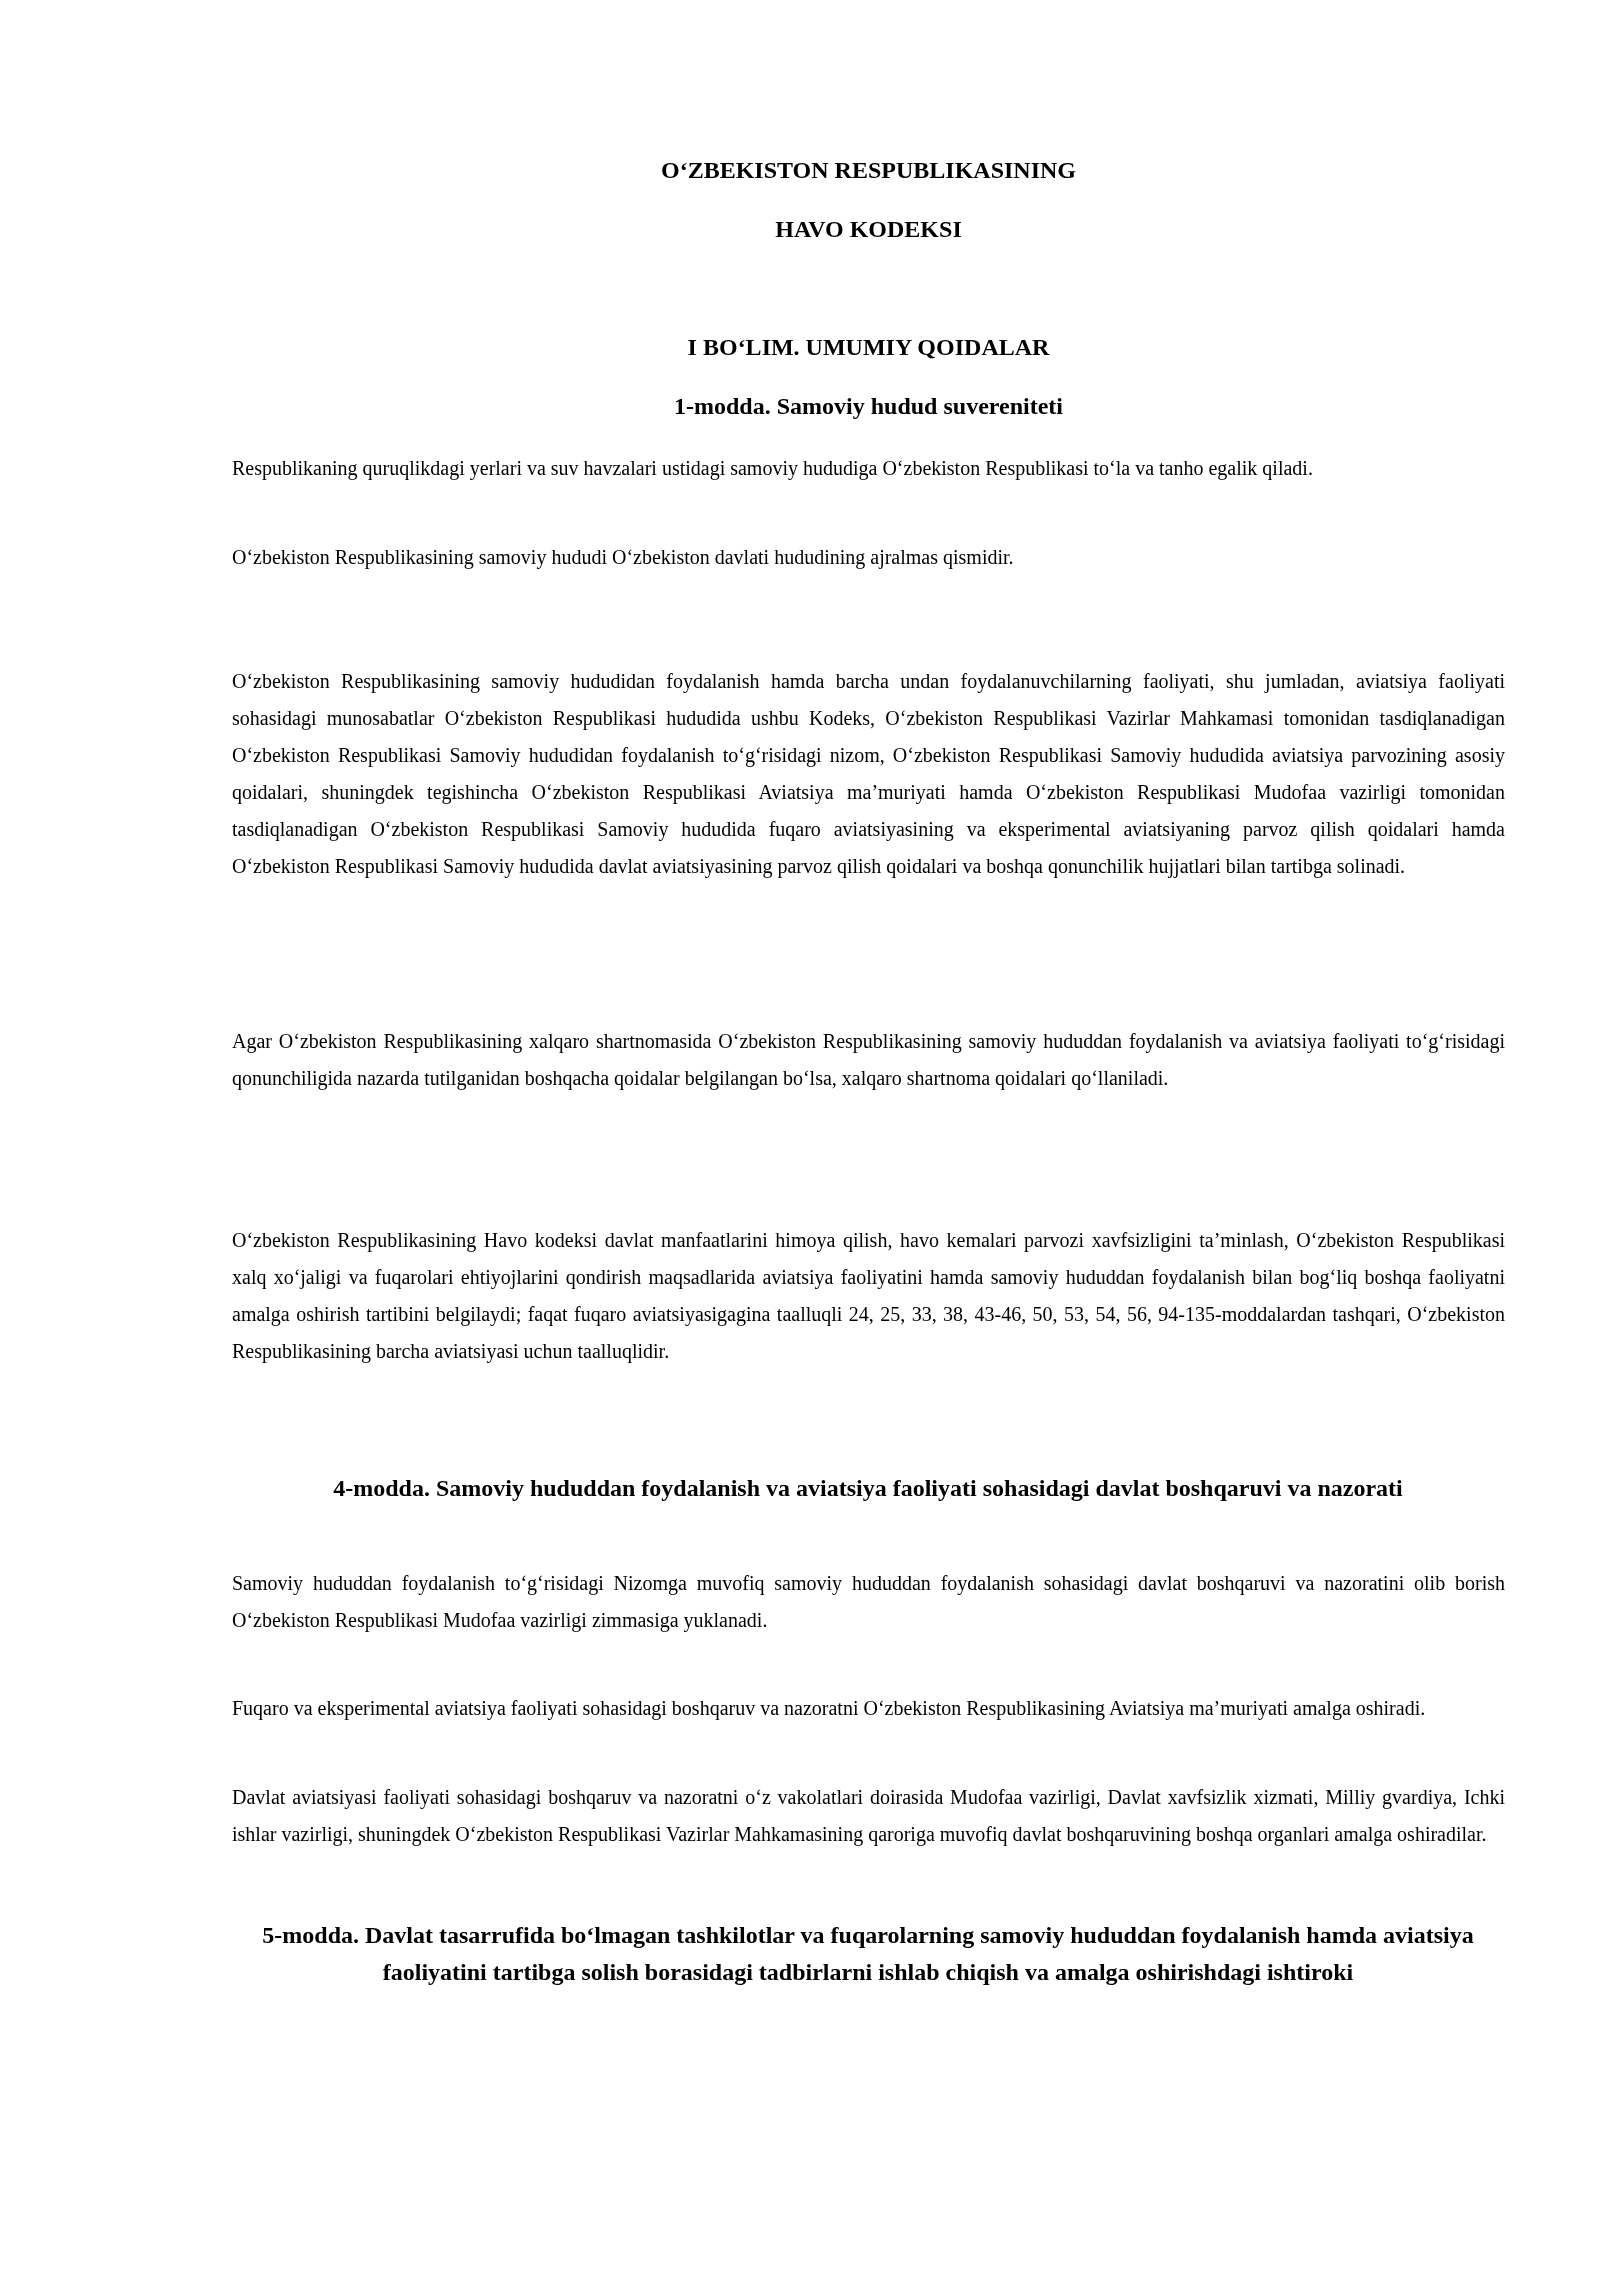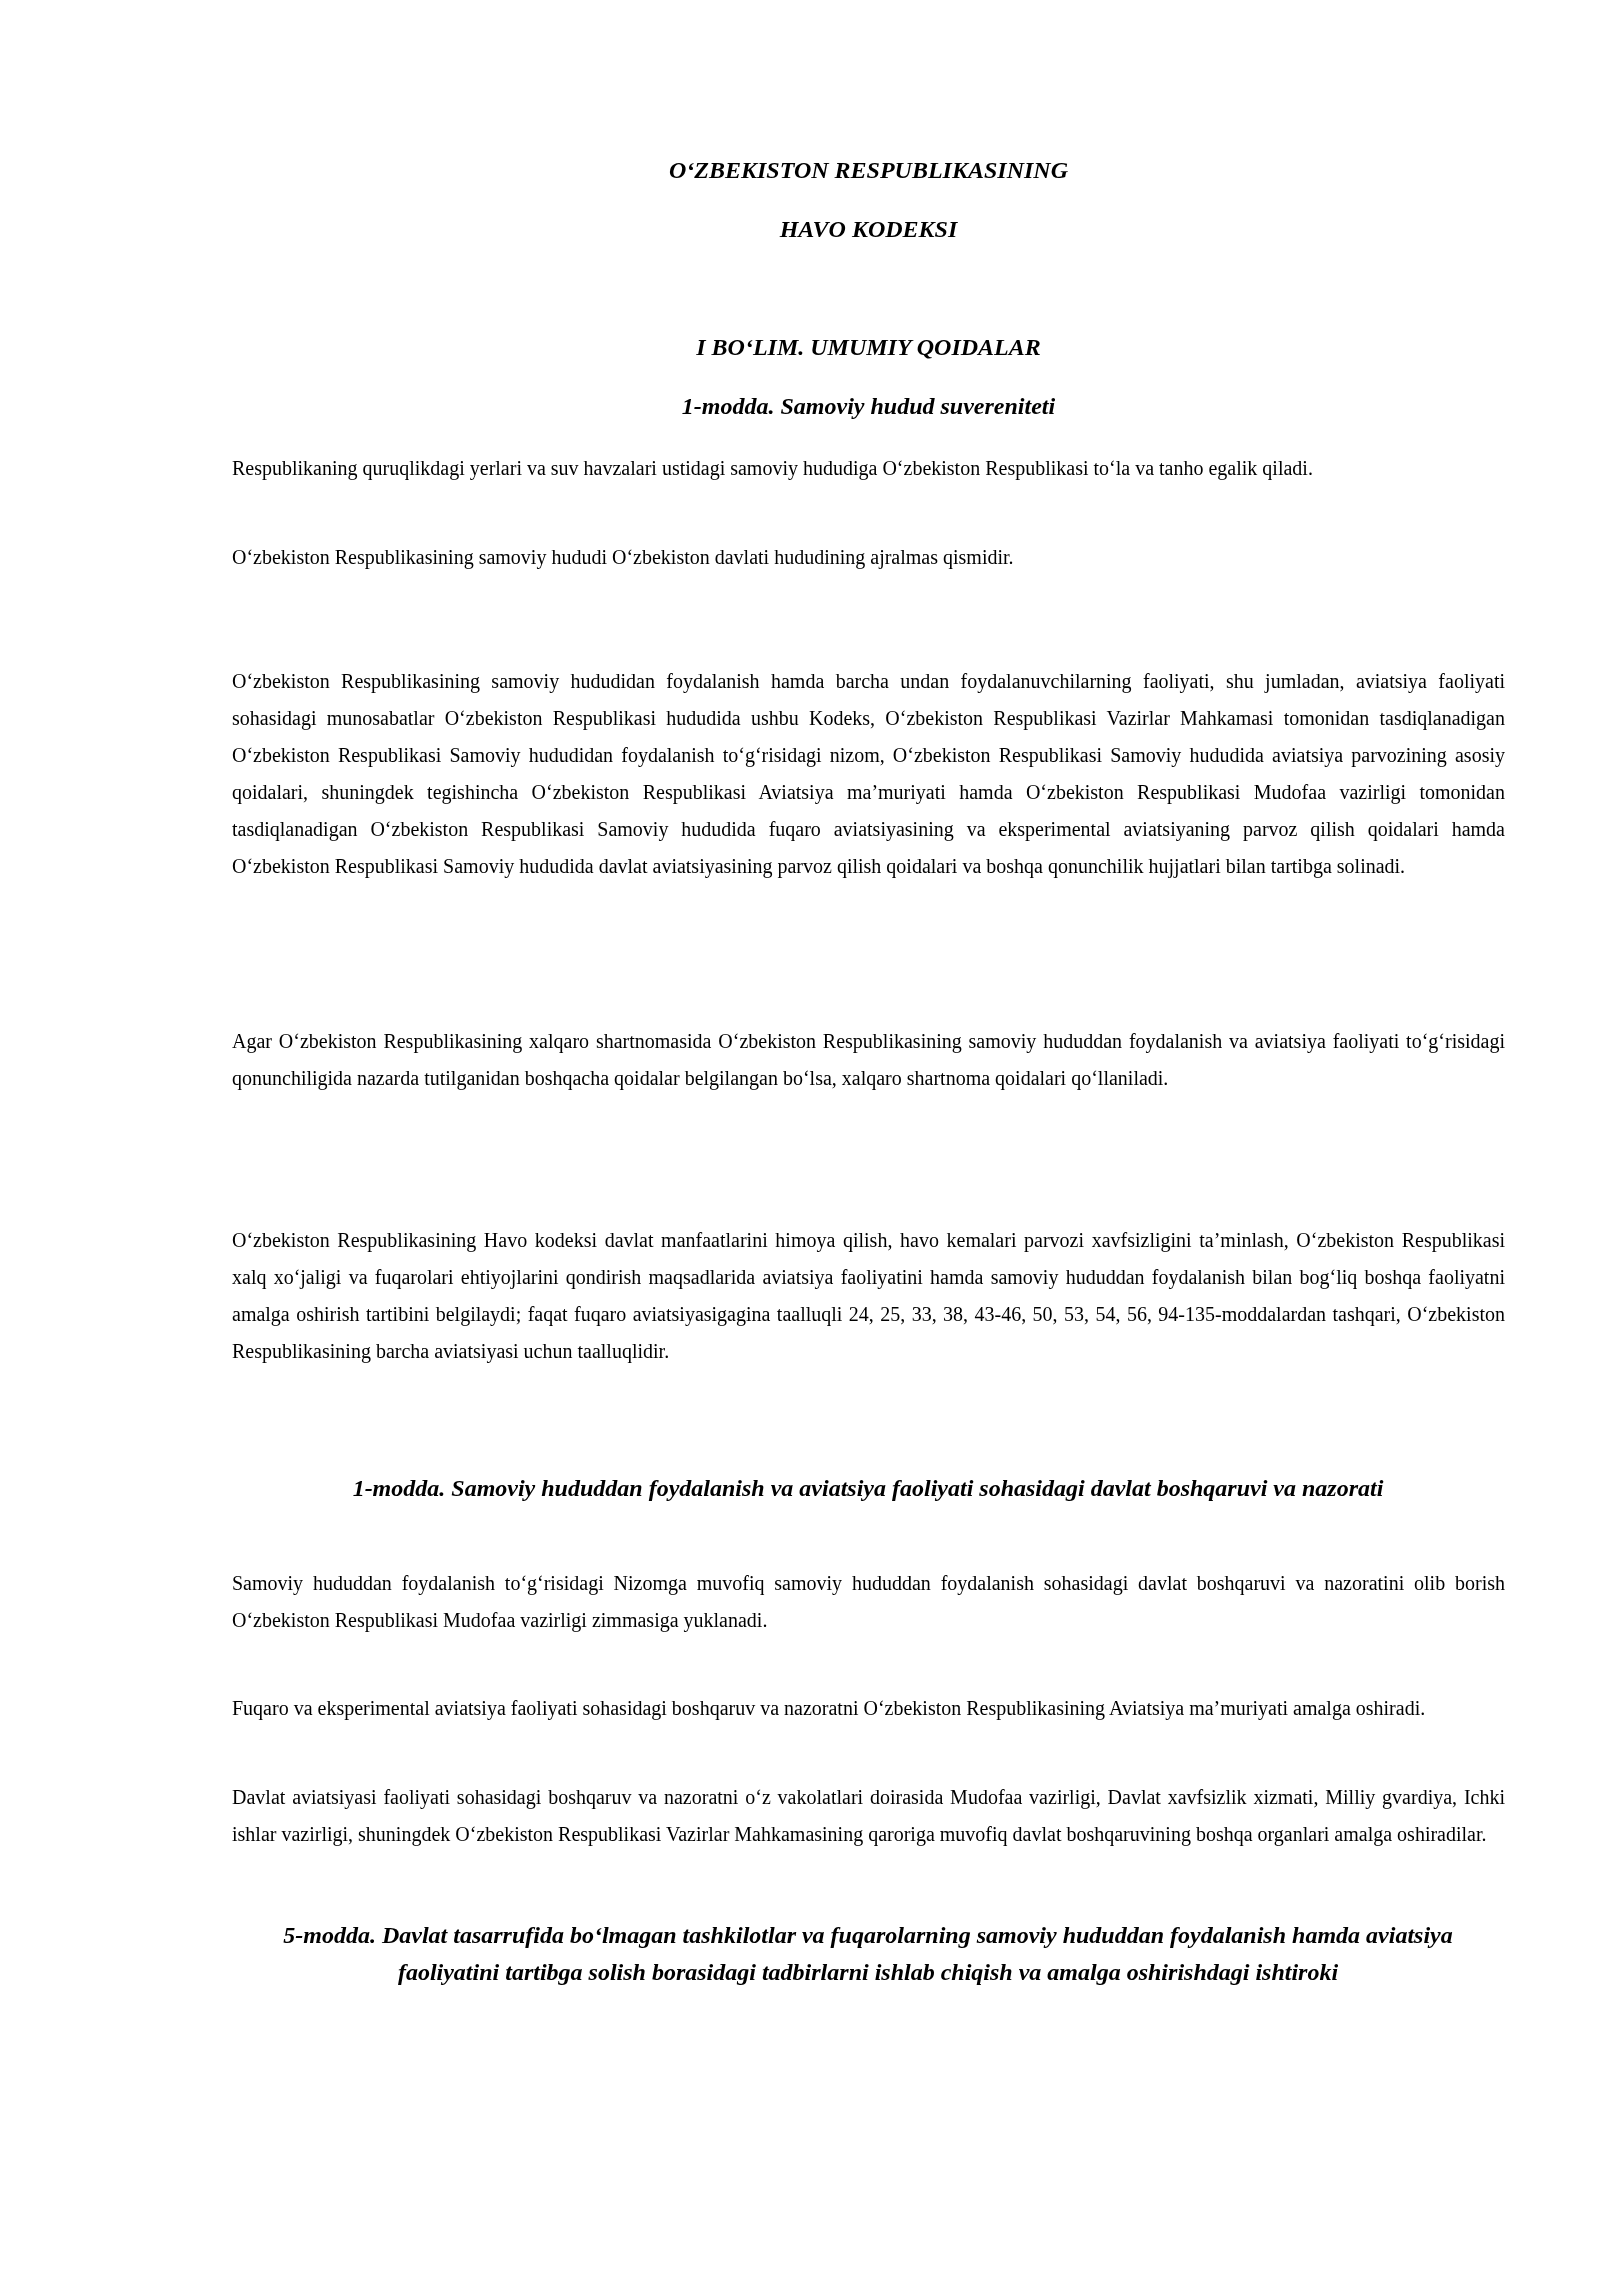--- a/index.html
+++ b/index.html
@@ -25,21 +25,20 @@
   }
   .h {
     position: absolute;
     left: 232px;
     width: 1273px;
     text-align: center;
     font-weight: bold;
     font-size: 24px;
     line-height: 37px;
     margin: 0;
-    font-style: italic;
   }
   .h.title {
     line-height: 31px;
   }
   .p {
     position: absolute;
     left: 232px;
     width: 1273px;
     text-align: justify;
     font-size: 20px;
@@ -59,21 +58,21 @@
 
   <h3 class="h title" style="top:391px;">1-modda. Samoviy hudud suvereniteti</h3>
   <p class="p" style="top:450px;">Respublikaning quruqlikdagi yerlari va suv havzalari ustidagi samoviy hududiga O‘zbekiston Respublikasi to‘la va tanho egalik qiladi.</p>
   <p class="p" style="top:539px;">O‘zbekiston Respublikasining samoviy hududi O‘zbekiston davlati hududining ajralmas qismidir.</p>
 
   <p class="p" style="top:663px;">O‘zbekiston Respublikasining samoviy hududidan foydalanish hamda barcha undan foydalanuvchilarning faoliyati, shu jumladan, aviatsiya faoliyati sohasidagi munosabatlar O‘zbekiston Respublikasi hududida ushbu Kodeks, O‘zbekiston Respublikasi Vazirlar Mahkamasi tomonidan tasdiqlanadigan O‘zbekiston Respublikasi Samoviy hududidan foydalanish to‘g‘risidagi nizom, O‘zbekiston Respublikasi Samoviy hududida aviatsiya parvozining asosiy qoidalari, shuningdek tegishincha O‘zbekiston Respublikasi Aviatsiya ma’muriyati hamda O‘zbekiston Respublikasi Mudofaa vazirligi tomonidan tasdiqlanadigan O‘zbekiston Respublikasi Samoviy hududida fuqaro aviatsiyasining va eksperimental aviatsiyaning parvoz qilish qoidalari hamda O‘zbekiston Respublikasi Samoviy hududida davlat aviatsiyasining parvoz qilish qoidalari va boshqa qonunchilik hujjatlari bilan tartibga solinadi.</p>
   <p class="p" style="top:1023px;">Agar O‘zbekiston Respublikasining xalqaro shartnomasida O‘zbekiston Respublikasining samoviy hududdan foydalanish va aviatsiya faoliyati to‘g‘risidagi qonunchiligida nazarda tutilganidan boshqacha qoidalar belgilangan bo‘lsa, xalqaro shartnoma qoidalari qo‘llaniladi.</p>
 
   <p class="p" style="top:1222px;">O‘zbekiston Respublikasining Havo kodeksi davlat manfaatlarini himoya qilish, havo kemalari parvozi xavfsizligini ta’minlash, O‘zbekiston Respublikasi xalq xo‘jaligi va fuqarolari ehtiyojlarini qondirish maqsadlarida aviatsiya faoliyatini hamda samoviy hududdan foydalanish bilan bog‘liq boshqa faoliyatni amalga oshirish tartibini belgilaydi; faqat fuqaro aviatsiyasigagina taalluqli 24, 25, 33, 38, 43-46, 50, 53, 54, 56, 94-135-moddalardan tashqari, O‘zbekiston Respublikasining barcha aviatsiyasi uchun taalluqlidir.</p>
 
-  <h3 class="h" style="top:1470px; left:259px; width:1218px;">1-modda. Samoviy hududdan foydalanish va aviatsiya faoliyati sohasidagi davlat boshqaruvi va nazorati</h3>
+  <h3 class="h" style="top:1470px; left:259px; width:1218px;">4-modda. Samoviy hududdan foydalanish va aviatsiya faoliyati sohasidagi davlat boshqaruvi va nazorati</h3>
   <p class="p" style="top:1565px;">Samoviy hududdan foydalanish to‘g‘risidagi Nizomga muvofiq samoviy hududdan foydalanish sohasidagi davlat boshqaruvi va nazoratini olib borish O‘zbekiston Respublikasi Mudofaa vazirligi zimmasiga yuklanadi.</p>
   <p class="p" style="top:1690px;">Fuqaro va eksperimental aviatsiya faoliyati sohasidagi boshqaruv va nazoratni O‘zbekiston Respublikasining Aviatsiya ma’muriyati amalga oshiradi.</p>
   <p class="p" style="top:1779px;">Davlat aviatsiyasi faoliyati sohasidagi boshqaruv va nazoratni o‘z vakolatlari doirasida Mudofaa vazirligi, Davlat xavfsizlik xizmati, Milliy gvardiya, Ichki ishlar vazirligi, shuningdek O‘zbekiston Respublikasi Vazirlar Mahkamasining qaroriga muvofiq davlat boshqaruvining boshqa organlari amalga oshiradilar.</p>
 
   <h3 class="h" style="top:1917px; left:251px; width:1234px;">5-modda. Davlat tasarrufida bo‘lmagan tashkilotlar va fuqarolarning samoviy hududdan foydalanish hamda aviatsiya faoliyatini tartibga solish borasidagi tadbirlarni ishlab chiqish  va amalga oshirishdagi ishtiroki</h3>
 
 </div>
 
 
 </body></html>

